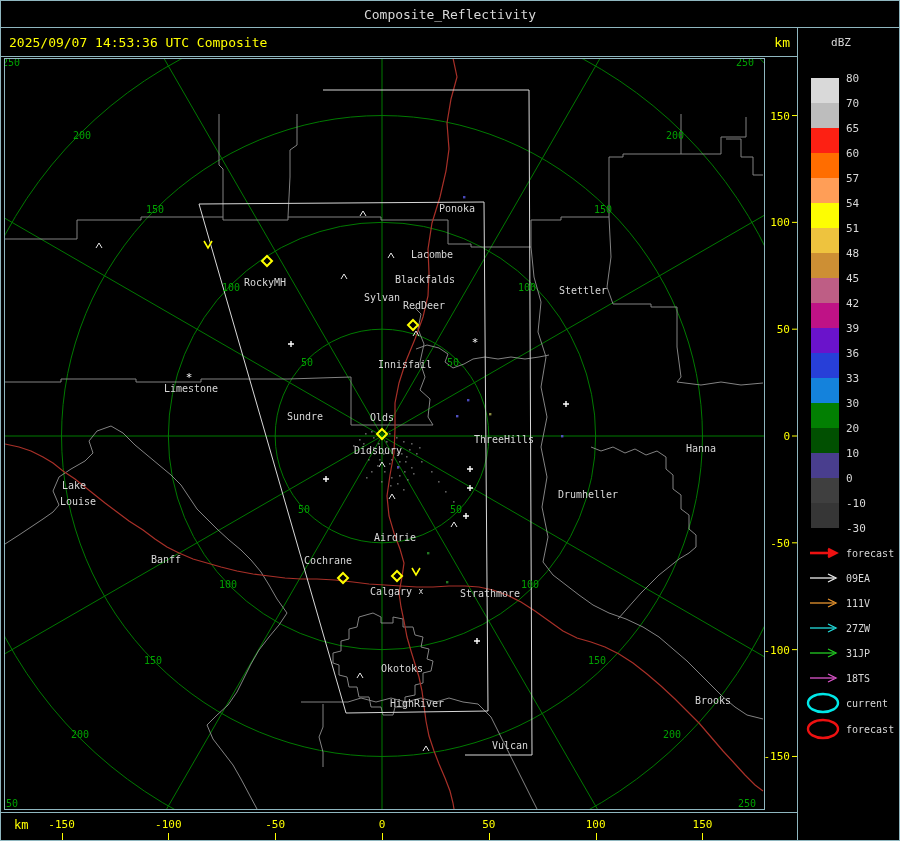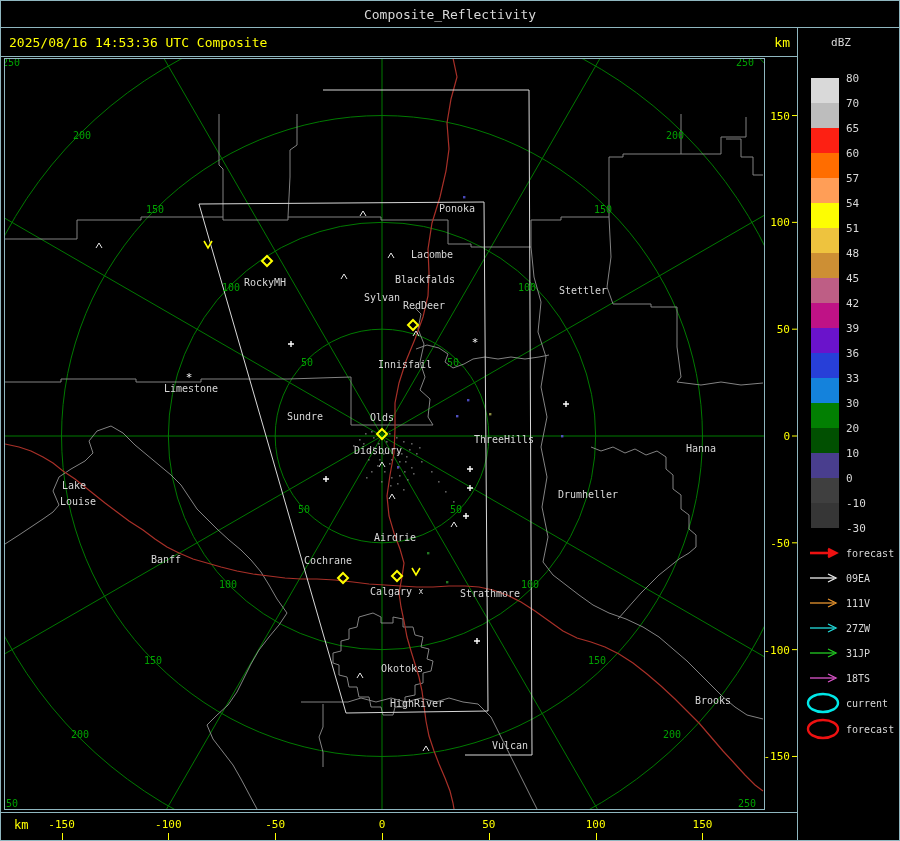--- a/index.html
+++ b/index.html
@@ -20,21 +20,21 @@
   svg text{font-family:"DejaVu Sans Mono","Liberation Mono",monospace;}
 </style>
 </head>
 <body>
 
 <div class="app">
   <div class="panel titlebar">
     <span>Composite_Reflectivity</span>
   </div>
   <div class="panel header">
-    <span class="hdr-left">2025/08/16 14:53:36 UTC Composite</span>
+    <span class="hdr-left">2025/09/07 14:53:36 UTC Composite</span>
     <span class="hdr-right">km</span>
   </div>
   <div class="panel map-panel">
     <svg id="map-svg" width="796" height="755">
         <defs>
           <clipPath id="mapclip">
             <rect x="4" y="2" width="759" height="750"></rect>
           </clipPath>
         </defs>
         <g clip-path="url(#mapclip)">

